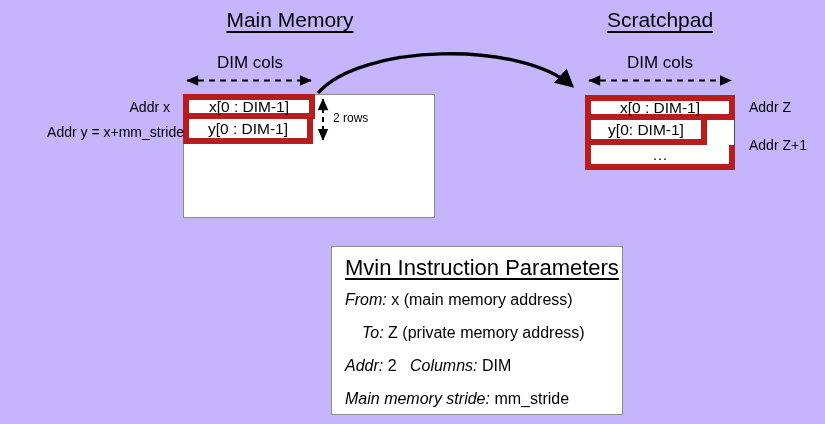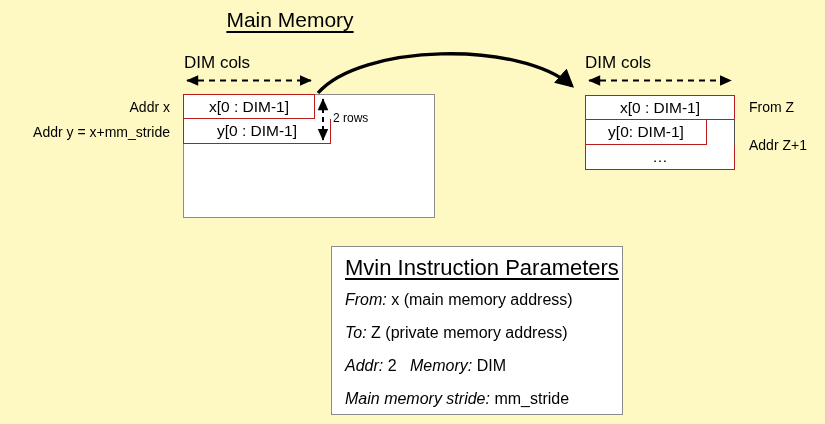--- a/index.html
+++ b/index.html
@@ -4,41 +4,42 @@
 <style>
   html, body {
     margin: 0;
     padding: 0;
     background: #ffffff;
   }
   #canvas {
     position: relative;
     width: 825px;
     height: 424px;
-    background: #fef9c3;
+    background: #c4b5fd;
     font-family: "Liberation Sans", sans-serif;
     color: #000000;
     overflow: hidden;
     text-decoration: underline;
   }
   .abs { position: absolute; }
 
   .title {
     font-size: 21px;
     line-height: 1;
     text-decoration: underline;
     text-underline-offset: 4px;
     white-space: nowrap;
     text-align: center;
   }
 
   .dim-label {
     font-size: 17px;
     line-height: 1;
     white-space: nowrap;
+    text-align: center;
   }
 
   .side-label {
     font-size: 14px;
     line-height: 1;
     white-space: nowrap;
   }
   .side-label.right-al { text-align: right; }
 
   .cell-text {
@@ -56,21 +57,21 @@
 
   
   .outer-box {
     border: 1px solid #8c8c8c;
     box-sizing: border-box;
     background: #ffffff;
   }
 
   
   .cell-box {
-    border: 1px solid #b91c1c;
+    border: 6px solid #b91c1c;
     box-sizing: border-box;
     background: #ffffff;
     display: flex;
     align-items: center;
     justify-content: center;
   }
   .cell-box.stack-mid { border-top: none; }
 
   
   .sp-box {
@@ -117,61 +118,62 @@
 
   <div class="abs title" style="left:195px; top:9px; width:190px;">Main Memory</div>
 
   <div class="abs dim-label" style="left:184px; top:54px; width:132px;">DIM cols</div>
 
   <div class="abs outer-box" style="left:183px; top:94px; width:252px; height:124px;"></div>
 
   <div class="abs cell-box cell-text" style="left:183px; top:94px; width:132px; height:25px;">
     <span>x[0 : DIM-1]</span>
   </div>
-  <div class="abs cell-box stack-mid cell-text" style="left:183px; top:119px; width:148px; height:25px;">
+  <div class="abs cell-box stack-mid cell-text" style="left:183px; top:119px; width:130px; height:25px;">
     <span>y[0 : DIM-1]</span>
   </div>
 
   <div class="abs side-label right-al" style="left:0px; top:100px; width:170px;">Addr x</div>
-  <div class="abs side-label right-al" style="left:0px; top:125px; width:170px;">Addr y = x+mm_stride</div>
+  <div class="abs side-label right-al" style="left:14px; top:125px; width:170px;">Addr y = x+mm_stride</div>
 
   <div class="abs rows-label" style="left:333px; top:112px;">2 rows</div>
 
+  <div class="abs title" style="left:585px; top:9px; width:150px;">Scratchpad</div>
 
   <div class="abs dim-label" style="left:585px; top:54px; width:150px;">DIM cols</div>
 
   <div class="abs sp-box" style="left:585px; top:95px; width:150px; height:75px;"></div>
 
   <div class="abs cell-box cell-text" style="left:585px; top:95px; width:150px; height:25px;">
     <span>x[0 : DIM-1]</span>
   </div>
   <div class="abs cell-box stack-mid cell-text" style="left:585px; top:120px; width:122px; height:25px;">
     <span>y[0: DIM-1]</span>
   </div>
   <div class="abs cell-box stack-mid cell-text" style="left:585px; top:145px; width:150px; height:25px;">
     <span>…</span>
   </div>
 
-  <div class="abs side-label" style="left:749px; top:100px;">From Z</div>
+  <div class="abs side-label" style="left:749px; top:100px;">Addr Z</div>
   <div class="abs side-label" style="left:749px; top:138px;">Addr Z+1</div>
 
   <div class="abs params-box" style="left:331px; top:246px; width:292px; height:169px;"></div>
 
   <div class="abs params-heading" style="left:345px; top:257px;">Mvin Instruction Parameters</div>
 
   <div class="abs params-line" style="left:345px; top:292px;">
     <i>From:</i><span> </span><span>x (main memory address)</span>
   </div>
 
-  <div class="abs params-line" style="left:345px; top:325px;text-align:center;">
+  <div class="abs params-line" style="left:362px; top:325px;text-align:center;">
     <i>To:</i><span> </span><span>Z (private memory address)</span>
   </div>
 
   <div class="abs params-line" style="left:345px; top:358px;">
-    <i>Addr:</i><span> </span><span>2</span><span>&nbsp;&nbsp;&nbsp;</span><i>Memory:</i><span> </span><span>DIM</span>
+    <i>Addr:</i><span> </span><span>2</span><span>&nbsp;&nbsp;&nbsp;</span><i>Columns:</i><span> </span><span>DIM</span>
   </div>
 
   <div class="abs params-line" style="left:345px; top:391px;">
     <i>Main memory stride:</i><span> </span><span>mm_stride</span>
   </div>
 
   <svg class="overlay" viewBox="0 0 825 424">
     <defs>
       <marker id="solidArrow" markerWidth="7" markerHeight="7" refX="5.6" refY="3" orient="auto" markerUnits="strokeWidth">
         <path d="M0,0.35 L6,3 L0,5.65 z" fill="#000000"></path>

